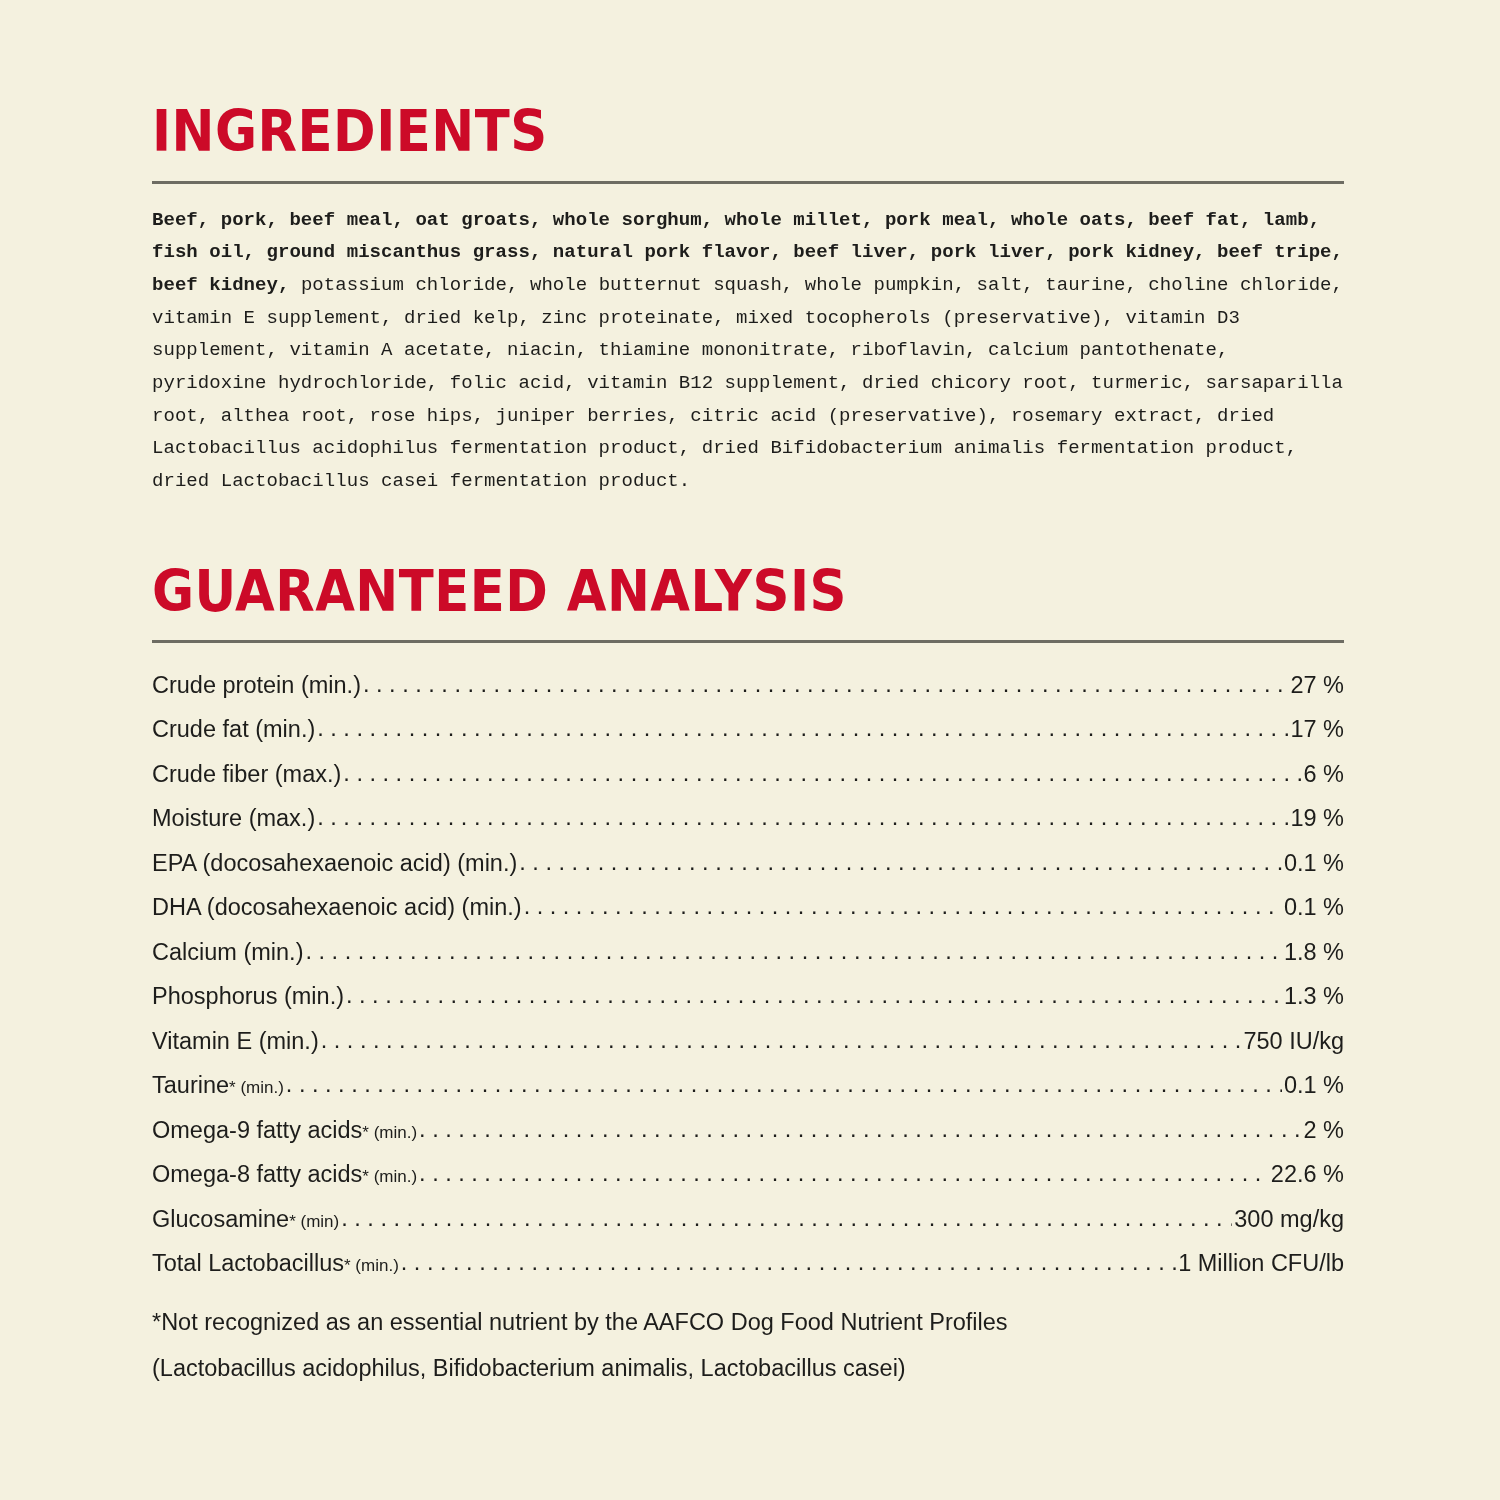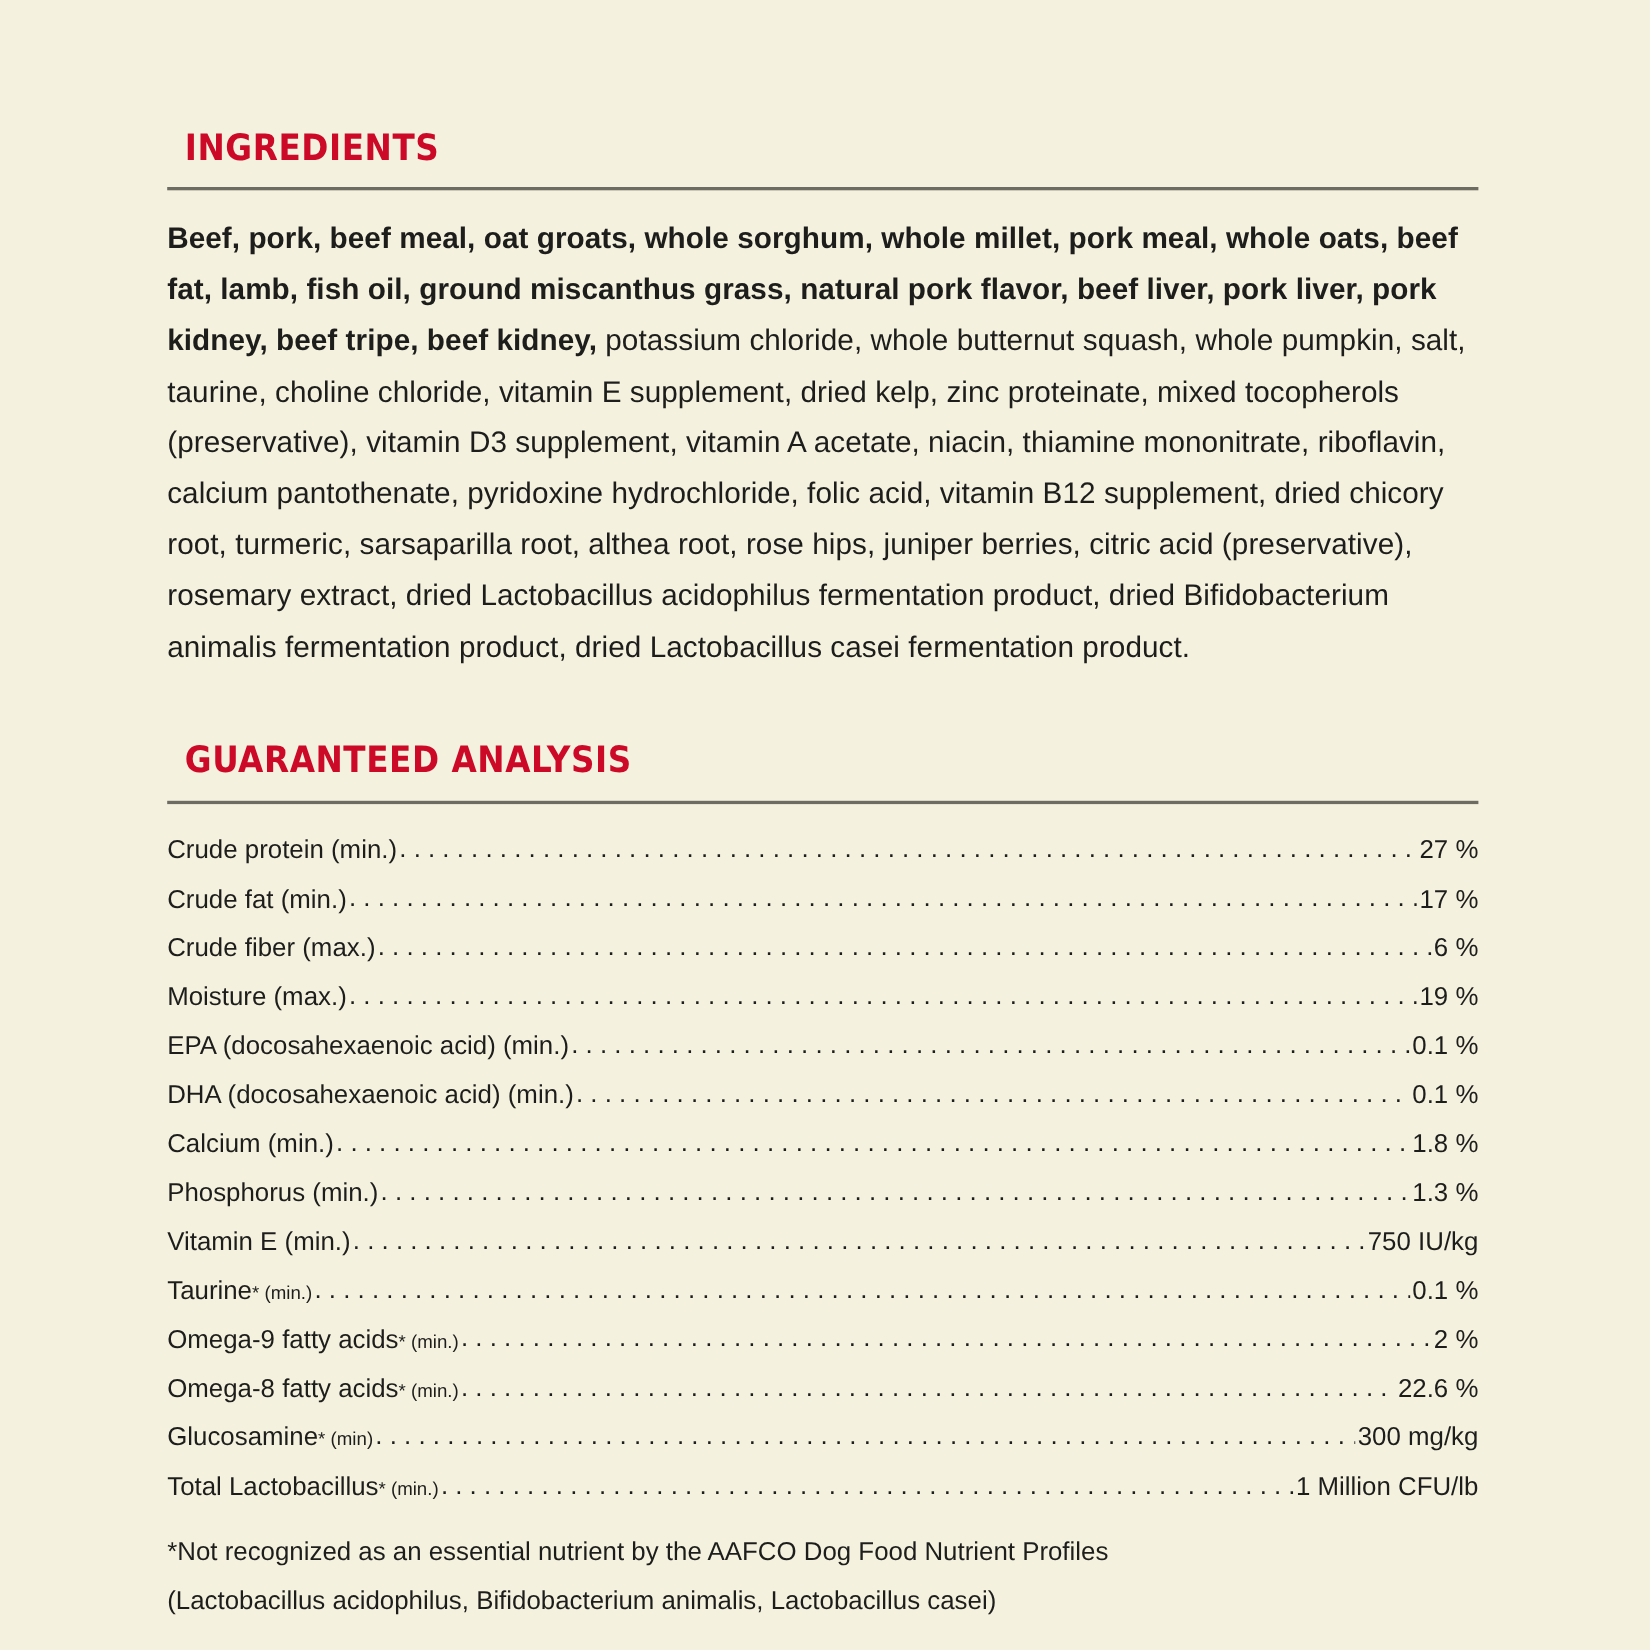--- a/index.html
+++ b/index.html
@@ -15,42 +15,43 @@
     overflow: hidden;
   }
   .page {
     position: relative;
     width: 1500px;
     height: 1500px;
     box-sizing: border-box;
     padding: 100px 152px 0 152px;
   }
   .section-title {
-    font-size: 33px;
+    font-size: 57px;
     font-weight: bold;
     letter-spacing: 0.5px;
     color: #cc0a28;
-    margin: 16px;
+    margin: 0;
     line-height: 1.1;
     font-family: "DejaVu Sans", sans-serif;
     font-stretch: condensed;
   }
   .rule {
     height: 3px;
     background: #6d6c62;
     margin-top: 18px;
     margin-bottom: 20px;
     width: 1192px;
   }
   .ingredients-body {
-    font-size: 27px;
+    font-size: 19px;
     line-height: 1.72;
     width: 1196px;
     margin: 0;
     letter-spacing: 0.05px;
+    font-family: Liberation Mono, monospace;
   }
   .ingredients-body .lead {
     font-weight: bold;
   }
   .ga-block {
     margin-top: 62px;
   }
   .ga-rows {
     margin-top: 4px;
     width: 1192px;

